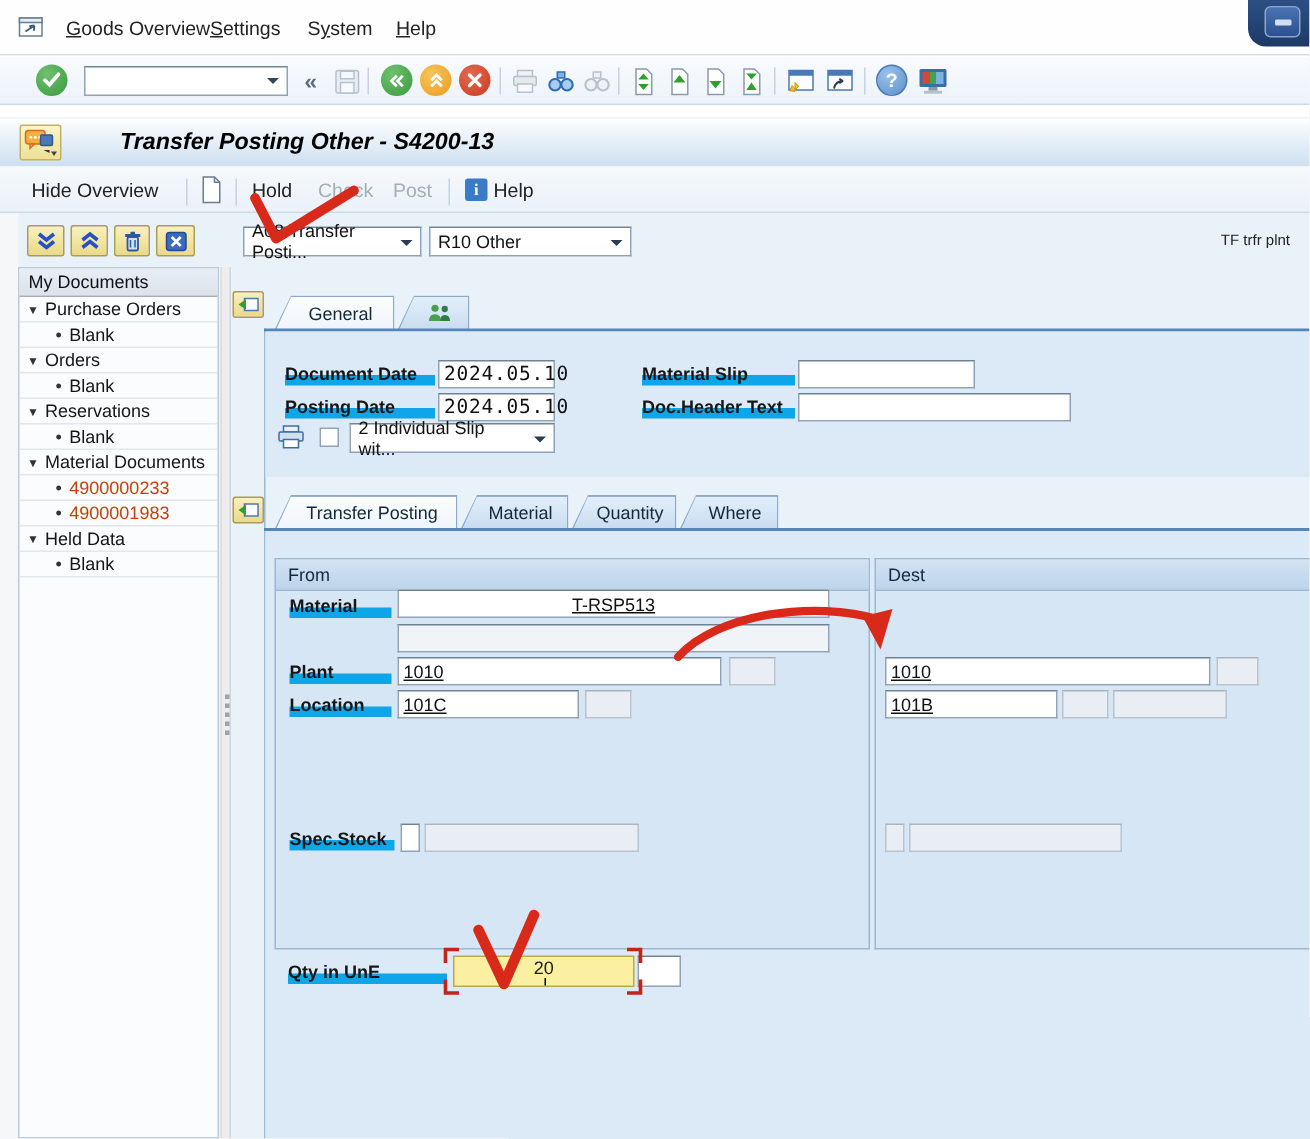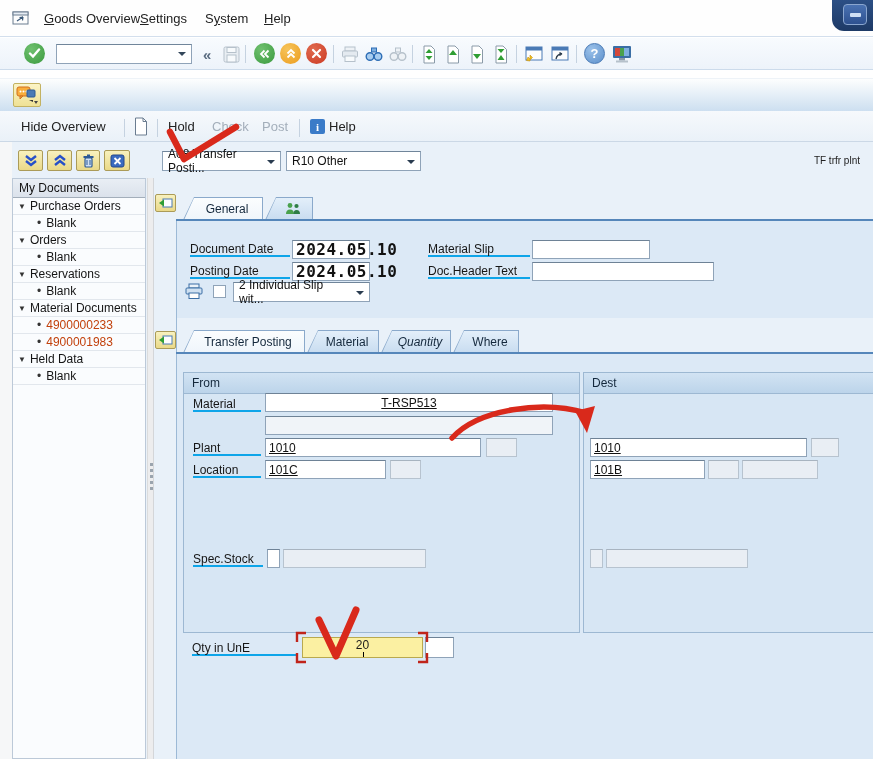--- a/index.html
+++ b/index.html
@@ -67,24 +67,24 @@
   .tab .tab-bg{position:absolute;inset:0;background:#8aa9cb;clip-path:polygon(11px 0,100% 0,100% 100%,0 100%);}
   .tab .tab-face{position:absolute;inset:1px 1px 0 1px;background:linear-gradient(#fbfdfe,#eff5fb);clip-path:polygon(10px 0,100% 0,100% 100%,0 100%);}
   .tab.inactive .tab-face{background:linear-gradient(#e3effa,#c8dcf0);}
   .tab .tab-label{position:relative;z-index:2;height:100%;display:flex;align-items:center;justify-content:center;padding:0 8px 0 16px;font-size:12px;color:#14283c;}
   .tab-underline{height:2px;background:#5586ba;}
 
   .panel{background:#dce9f6;}
 
   
   .lbl{font-size:12px;color:#161616;height:15px;}
-  .ruled{border-bottom:2px solid #0ea5e9;}
+  .ruled{border-bottom:7px solid #0ea5e9;font-weight:bold;}
   .fld{background:#fff;border:1px solid #8fa3b8;border-top-color:#6e8296;height:19px;font-size:12px;display:flex;align-items:center;padding:0 3px;color:#111;}
   .fld.link span{text-decoration:underline;}
-  .fld.mono{font-family:"DejaVu Sans Mono",monospace;font-size:16px;letter-spacing:0.5px;font-weight:bold;}
+  .fld.mono{font-family:"DejaVu Sans Mono",monospace;font-size:13px;letter-spacing:0.5px;}
   .fld.disabled{background:#e9eef4;border-color:#b7c3cf;border-top-color:#a8b4c0;}
   .fld.desc{background:#f0f4f8;}
   input.fld{outline:none;}
   .checkbox{width:13px;height:13px;background:#fff;border:1px solid #8fa3b8;}
 
   
   .gbox{border:1px solid #9db8d2;background:#d7e6f4;}
   .gb-header{height:20px;background:linear-gradient(#d2e3f3,#bcd4ea);border-bottom:1px solid #9db8d2;display:flex;align-items:center;padding-left:8px;color:#14283c;}
 
   .qty-fld{background:#fbf0a2;border:1px solid #b9a94e;height:21px;display:flex;align-items:center;padding:0 4px;font-size:12px;}
@@ -236,20 +236,21 @@
       <rect x="3" y="3" width="13" height="9" rx="2" fill="#f9ae3c" stroke="#d07020"></rect>
       <circle cx="6.5" cy="7.5" r="1" fill="#fff"></circle>
         <circle cx="9.5" cy="7.5" r="1" fill="#fff"></circle>
         <circle cx="12.5" cy="7.5" r="1" fill="#fff"></circle>
       <path d="M6 12 L6 15 L9 12 Z" fill="#f9ae3c" stroke="#d07020"></path>
       <rect x="13" y="6" width="8" height="7" rx="1" fill="#4a7ab5" stroke="#2d5a95"></rect>
       <path d="M15 16 l4 0 l0 2 z" fill="#333"></path>
       <path d="M20 17 l4 0 l-2 3 z" fill="#444"></path>
     </svg>
   </div>
+  <span class="abs title-text">Transfer Posting Other - S4200-13</span>
 </div>
 
 <div class="abs app-toolbar">
   <span class="abs app-lbl" style="left:21px;">Hide Overview</span>
   <div class="abs tb-sep" style="left:124px;top:8px;"></div>
   <span class="abs" style="left:133px;top:6px;">
     <svg width="16" height="19" viewBox="0 0 16 19">
         <path d="M2.5 1 H10 L13.5 4.5 V18 H2.5 Z" fill="#fff" stroke="#6a7c90"></path>
         <path d="M10 1 V4.5 H13.5" fill="none" stroke="#6a7c90"></path>
       </svg>
@@ -418,21 +419,21 @@
 <div class="abs tab" style="left:183px;top:330px;width:122px;">
   <div class="tab-bg"></div>
     <div class="tab-face"></div>
   <div class="tab-label">Transfer Posting</div>
 </div>
 <div class="abs tab inactive" style="left:307px;top:330px;width:72px;">
   <div class="tab-bg"></div>
     <div class="tab-face"></div>
   <div class="tab-label">Material</div>
 </div>
-<div class="abs tab inactive" style="left:381px;top:330px;width:70px;font-style:italic;">
+<div class="abs tab inactive" style="left:381px;top:330px;width:70px;">
   <div class="tab-bg"></div>
     <div class="tab-face"></div>
   <div class="tab-label">Quantity</div>
 </div>
 <div class="abs tab inactive" style="left:453px;top:330px;width:66px;">
   <div class="tab-bg"></div>
     <div class="tab-face"></div>
   <div class="tab-label">Where</div>
 </div>
 <div class="abs tab-underline" style="left:176px;top:352px;right:0;"></div>

